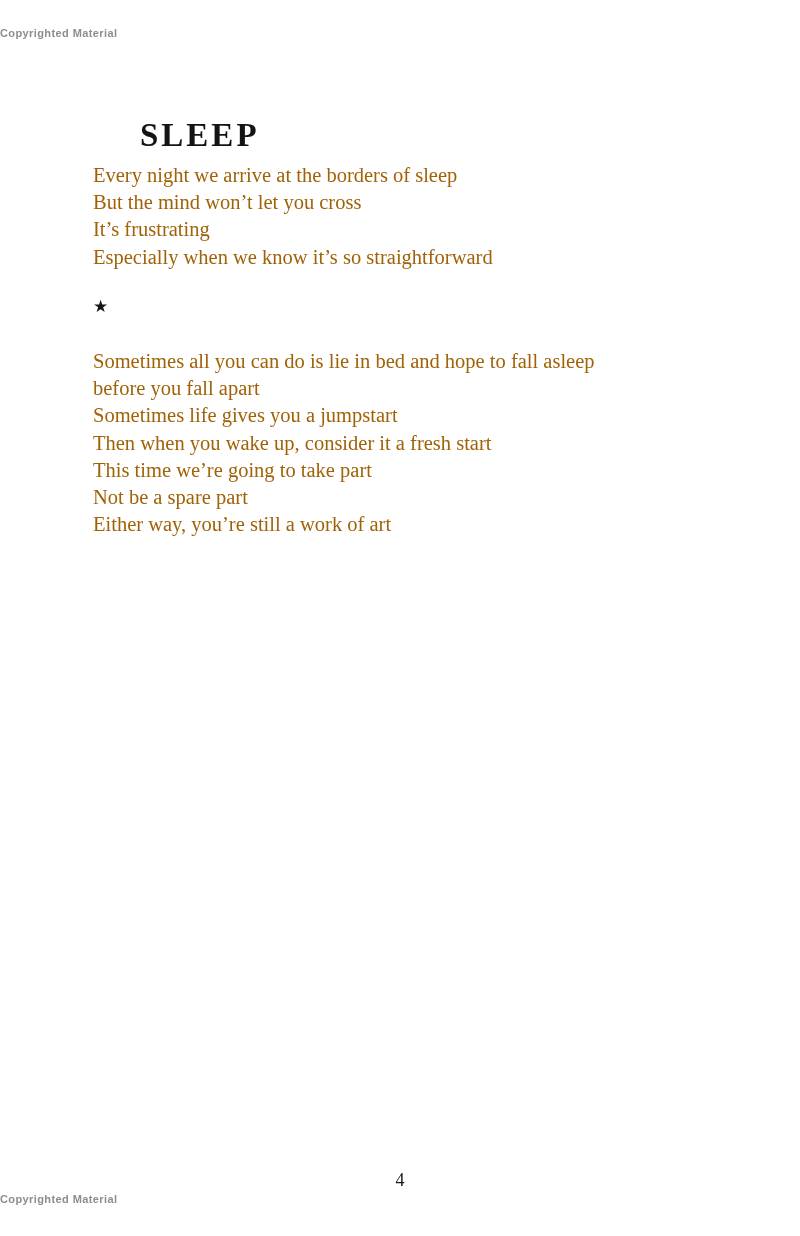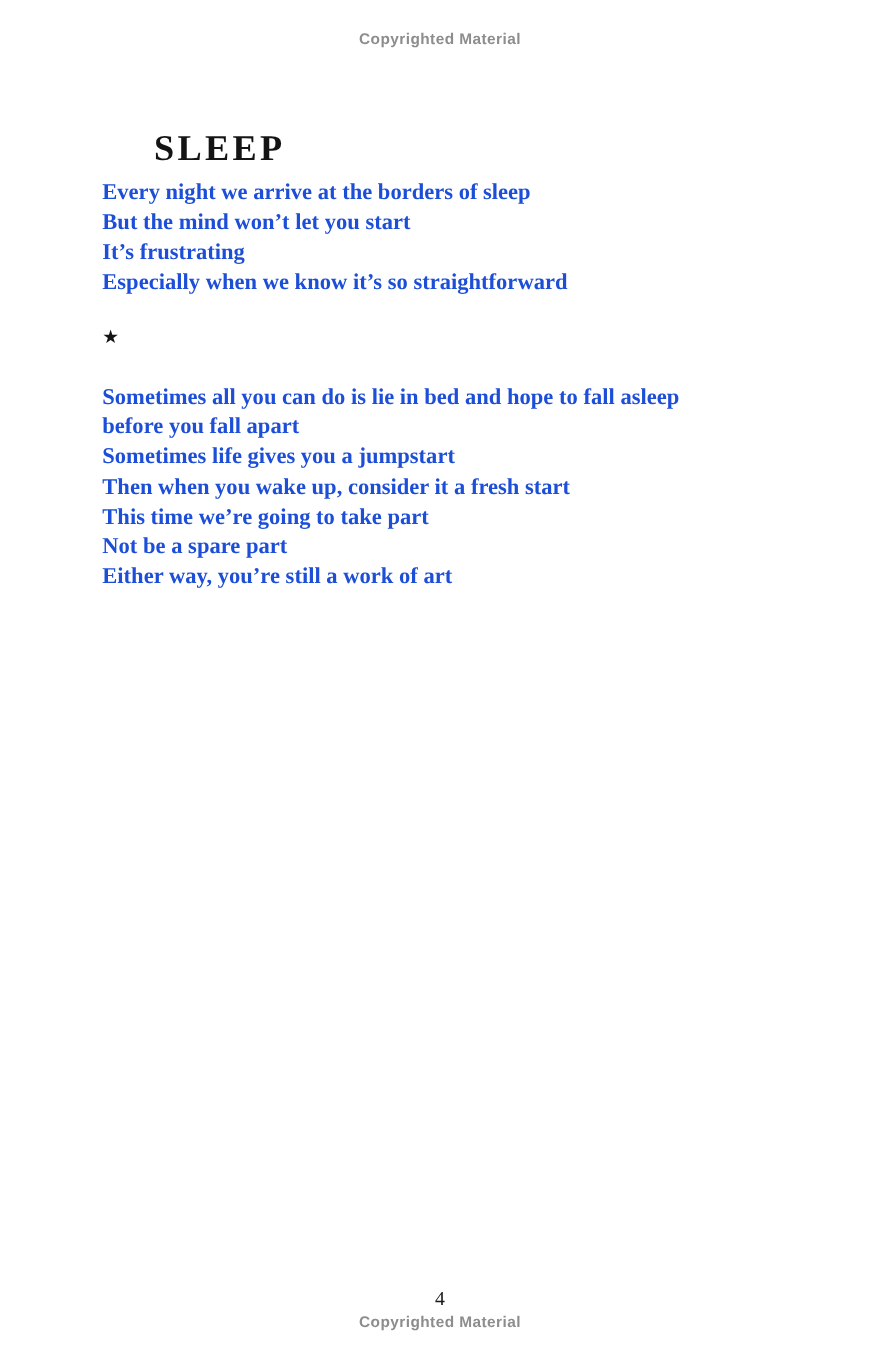--- a/index.html
+++ b/index.html
@@ -12,24 +12,23 @@
     background: #ffffff;
     position: relative;
     font-family: "Liberation Serif", serif;
     color: #1b1b1b;
     overflow: hidden;
   }
   .copyright {
     position: absolute;
     left: 0;
     width: 800px;
-    text-align: center;
     font-family: "Liberation Sans", sans-serif;
     font-weight: bold;
-    font-size: 14px;
+    font-size: 11px;
     color: #8d8d8d;
     letter-spacing: 0.4px;
   }
   .copyright.top { top: 27px; }
   .copyright.bottom { top: 1193px; }
   .poem-title {
     position: absolute;
     left: 92px;
     top: 95px;
     font-size: 33px;
@@ -37,23 +36,22 @@
     letter-spacing: 3px;
     color: #141414;
     font-family: "Liberation Serif", serif;
     margin-left: 48px;
   }
   .stanza {
     position: absolute;
     left: 93px;
     font-size: 20.5px;
     line-height: 27.2px;
-    color: #1d4ed8;
+    color: #a16207;
     white-space: nowrap;
-    font-weight: bold;
   }
   .stanza-1 { top: 162px; }
   .stanza-2 { top: 348px; }
   .star-separator {
     position: absolute;
     left: 93px;
     top: 296px;
     font-size: 17px;
     color: #141414;
   }
@@ -69,21 +67,21 @@
 </style>
 </head>
 <body>
 
 <div class="copyright top">Copyrighted Material</div>
 
 <h1 class="poem-title">SLEEP</h1>
 
 <div class="stanza stanza-1">
   <div>Every night we arrive at the borders of sleep</div>
-  <div>But the mind won’t let you start</div>
+  <div>But the mind won’t let you cross</div>
   <div>It’s frustrating</div>
   <div>Especially when we know it’s so straightforward</div>
 </div>
 
 <div class="star-separator">★</div>
 
 <div class="stanza stanza-2">
   <div>Sometimes all you can do is lie in bed and hope to fall asleep</div>
   <div>before you fall apart</div>
   <div>Sometimes life gives you a jumpstart</div>

